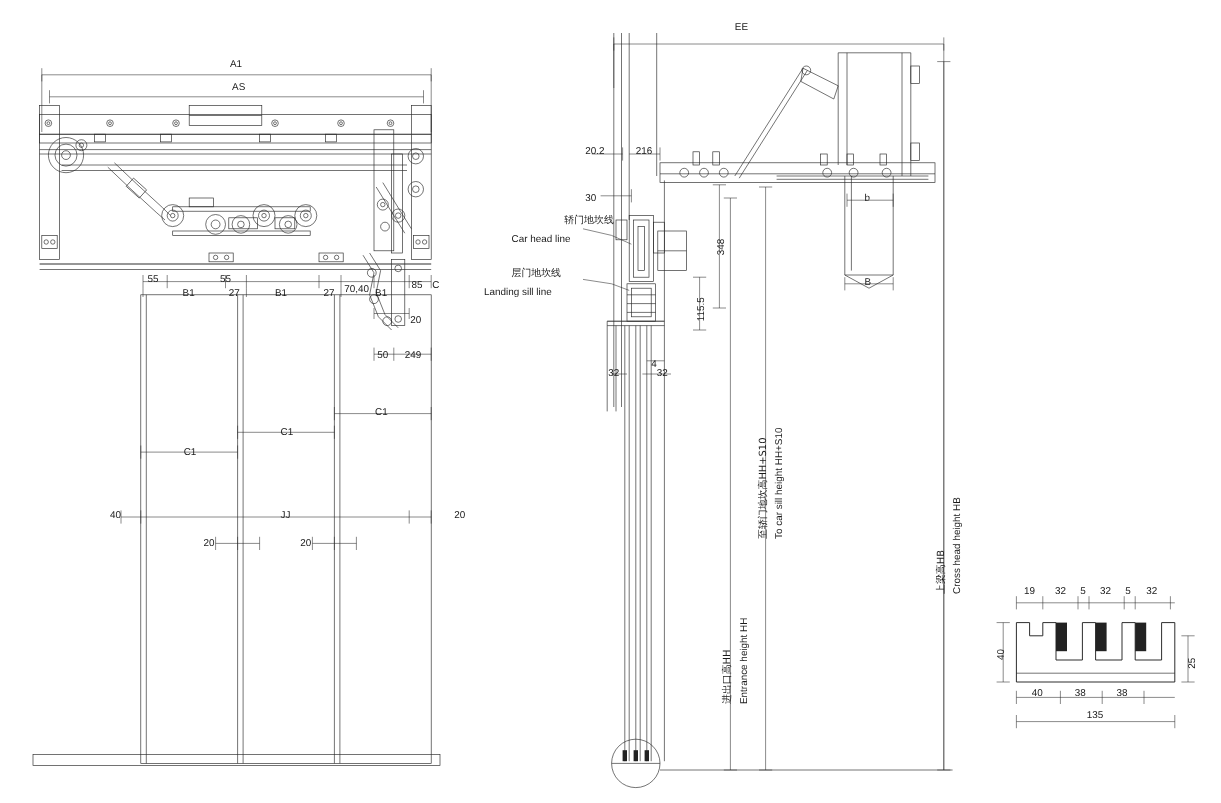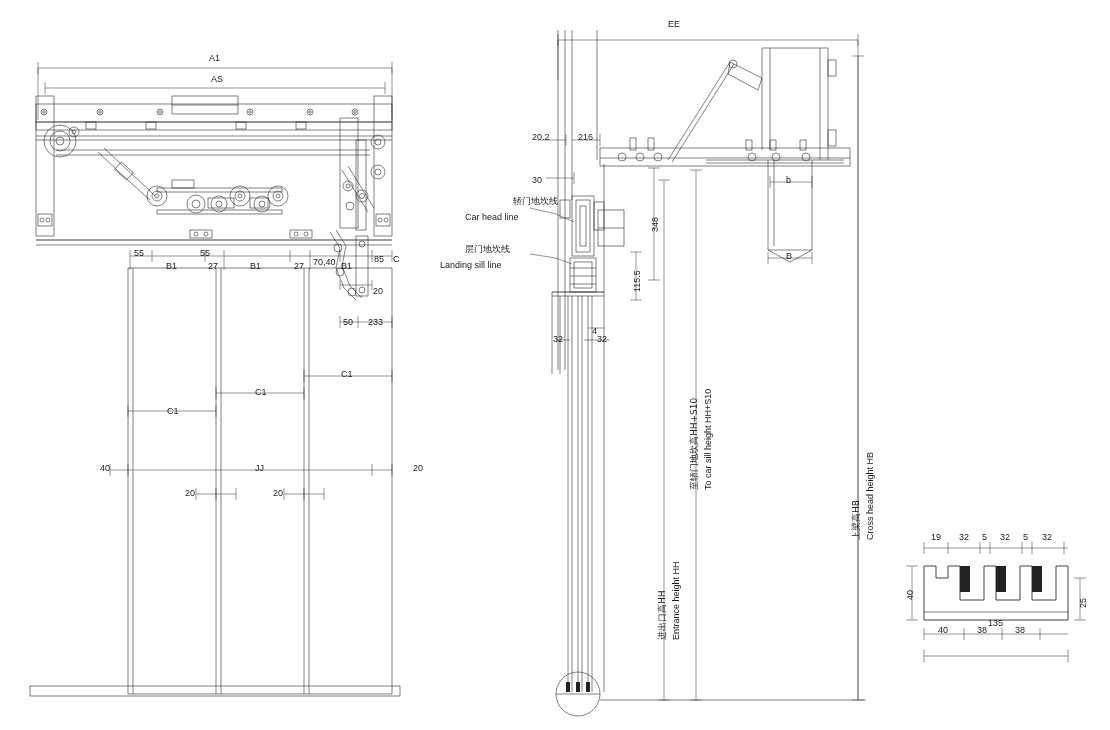--- a/index.html
+++ b/index.html
@@ -408,21 +408,21 @@
   <div class="lbl" style="left:208px; top:262px;">27</div>
   <div class="lbl" style="left:294px; top:262px;">27</div>
   <div class="lbl" style="left:166px; top:262px;">B1</div>
   <div class="lbl" style="left:250px; top:262px;">B1</div>
   <div class="lbl" style="left:341px; top:262px;">B1</div>
   <div class="lbl" style="left:313px; top:258px;">70,40</div>
   <div class="lbl" style="left:374px; top:255px;text-align:center;">85</div>
   <div class="lbl" style="left:393px; top:255px;">C</div>
   <div class="lbl" style="left:373px; top:287px;">20</div>
   <div class="lbl" style="left:343px; top:318px;">50</div>
-  <div class="lbl" style="left:368px; top:318px;">233</div>
+  <div class="lbl" style="left:368px; top:318px;">249</div>
 
   <div class="lbl" style="left:341px; top:370px;">C1</div>
   <div class="lbl" style="left:255px; top:388px;">C1</div>
   <div class="lbl" style="left:167px; top:407px;">C1</div>
 
   <div class="lbl" style="left:100px; top:464px;">40</div>
   <div class="lbl" style="left:255px; top:464px;">JJ</div>
   <div class="lbl" style="left:413px; top:464px;">20</div>
   <div class="lbl" style="left:185px; top:489px;">20</div>
   <div class="lbl" style="left:273px; top:489px;">20</div>
@@ -460,15 +460,15 @@
   <div class="lbl" style="left:1000px; top:533px;">32</div>
   <div class="lbl" style="left:1023px; top:533px;">5</div>
   <div class="lbl" style="left:1042px; top:533px;">32</div>
 
   <div class="lbl vert" style="left:906px; top:600px;">40</div>
   <div class="lbl vert" style="left:1079px; top:608px;">25</div>
 
   <div class="lbl" style="left:938px; top:626px;">40</div>
   <div class="lbl" style="left:977px; top:626px;">38</div>
   <div class="lbl" style="left:1015px; top:626px;">38</div>
-  <div class="lbl" style="left:988px; top:619px;">135</div>
+  <div class="lbl" style="left:988px; top:646px;">135</div>
 
 </div>
 
 </body></html>

